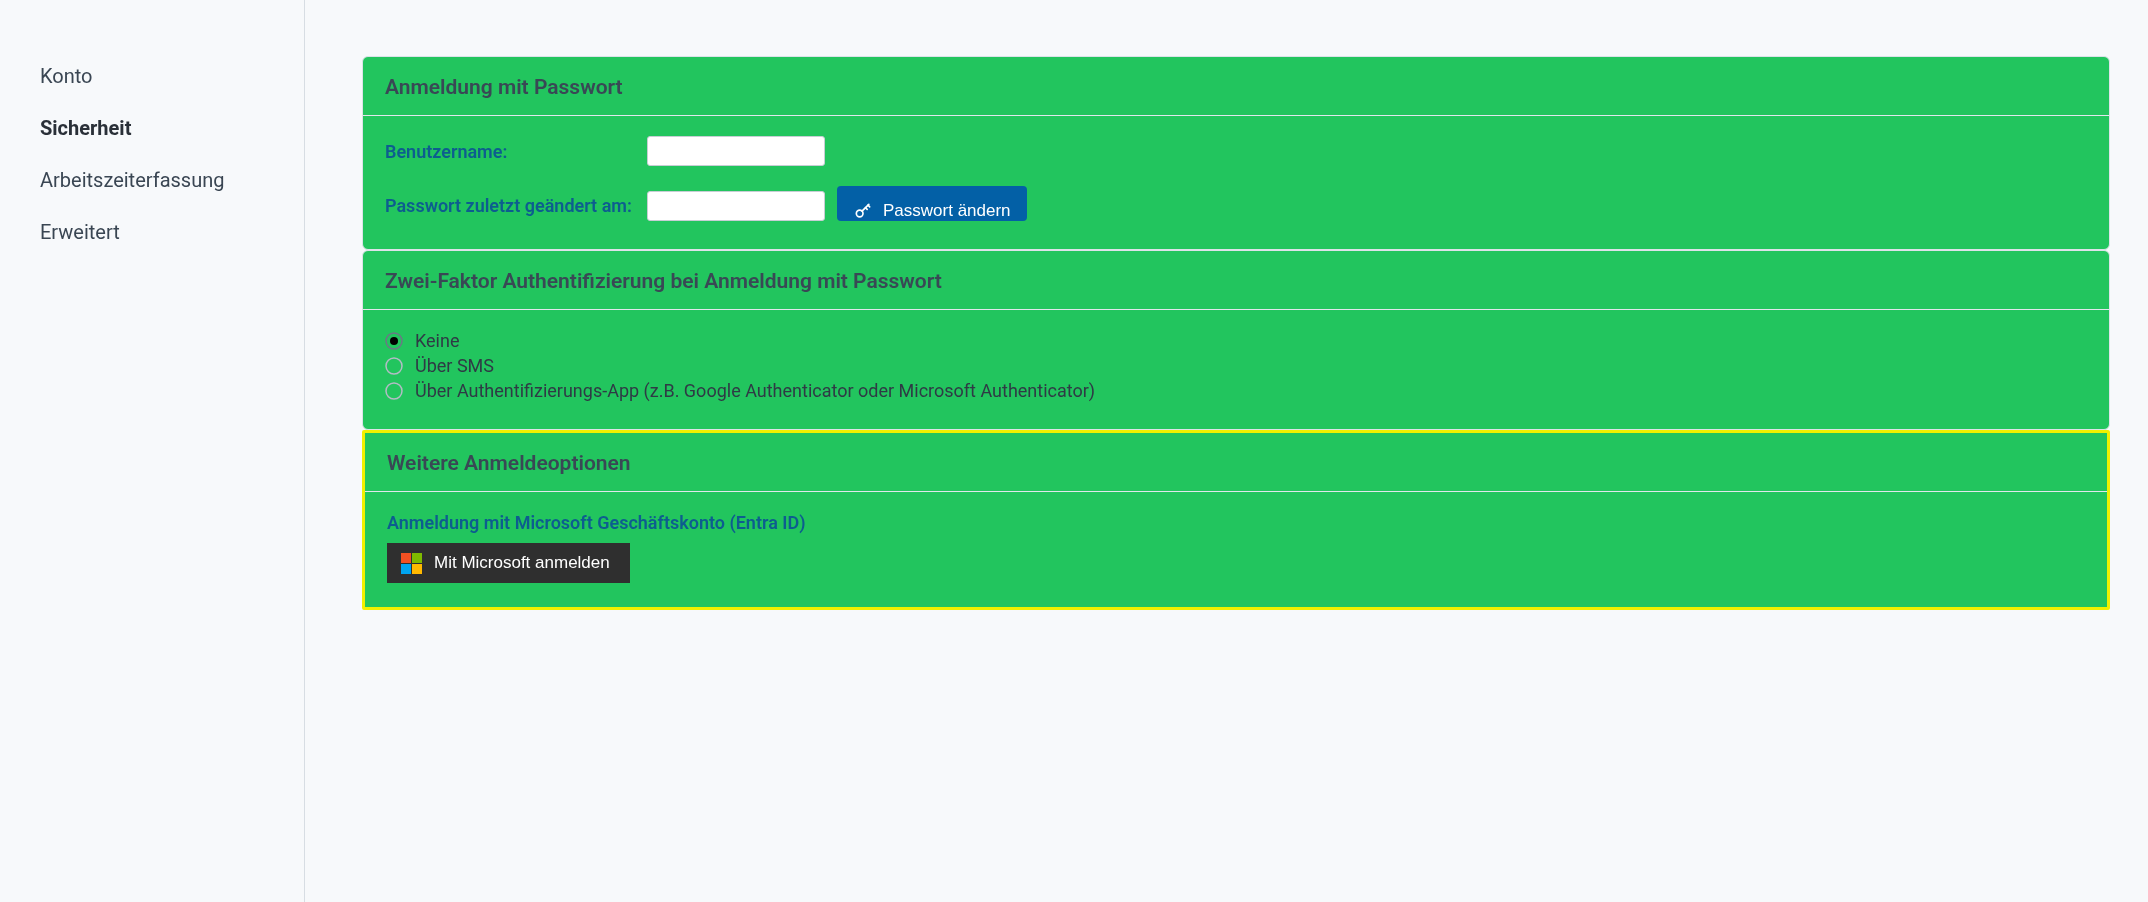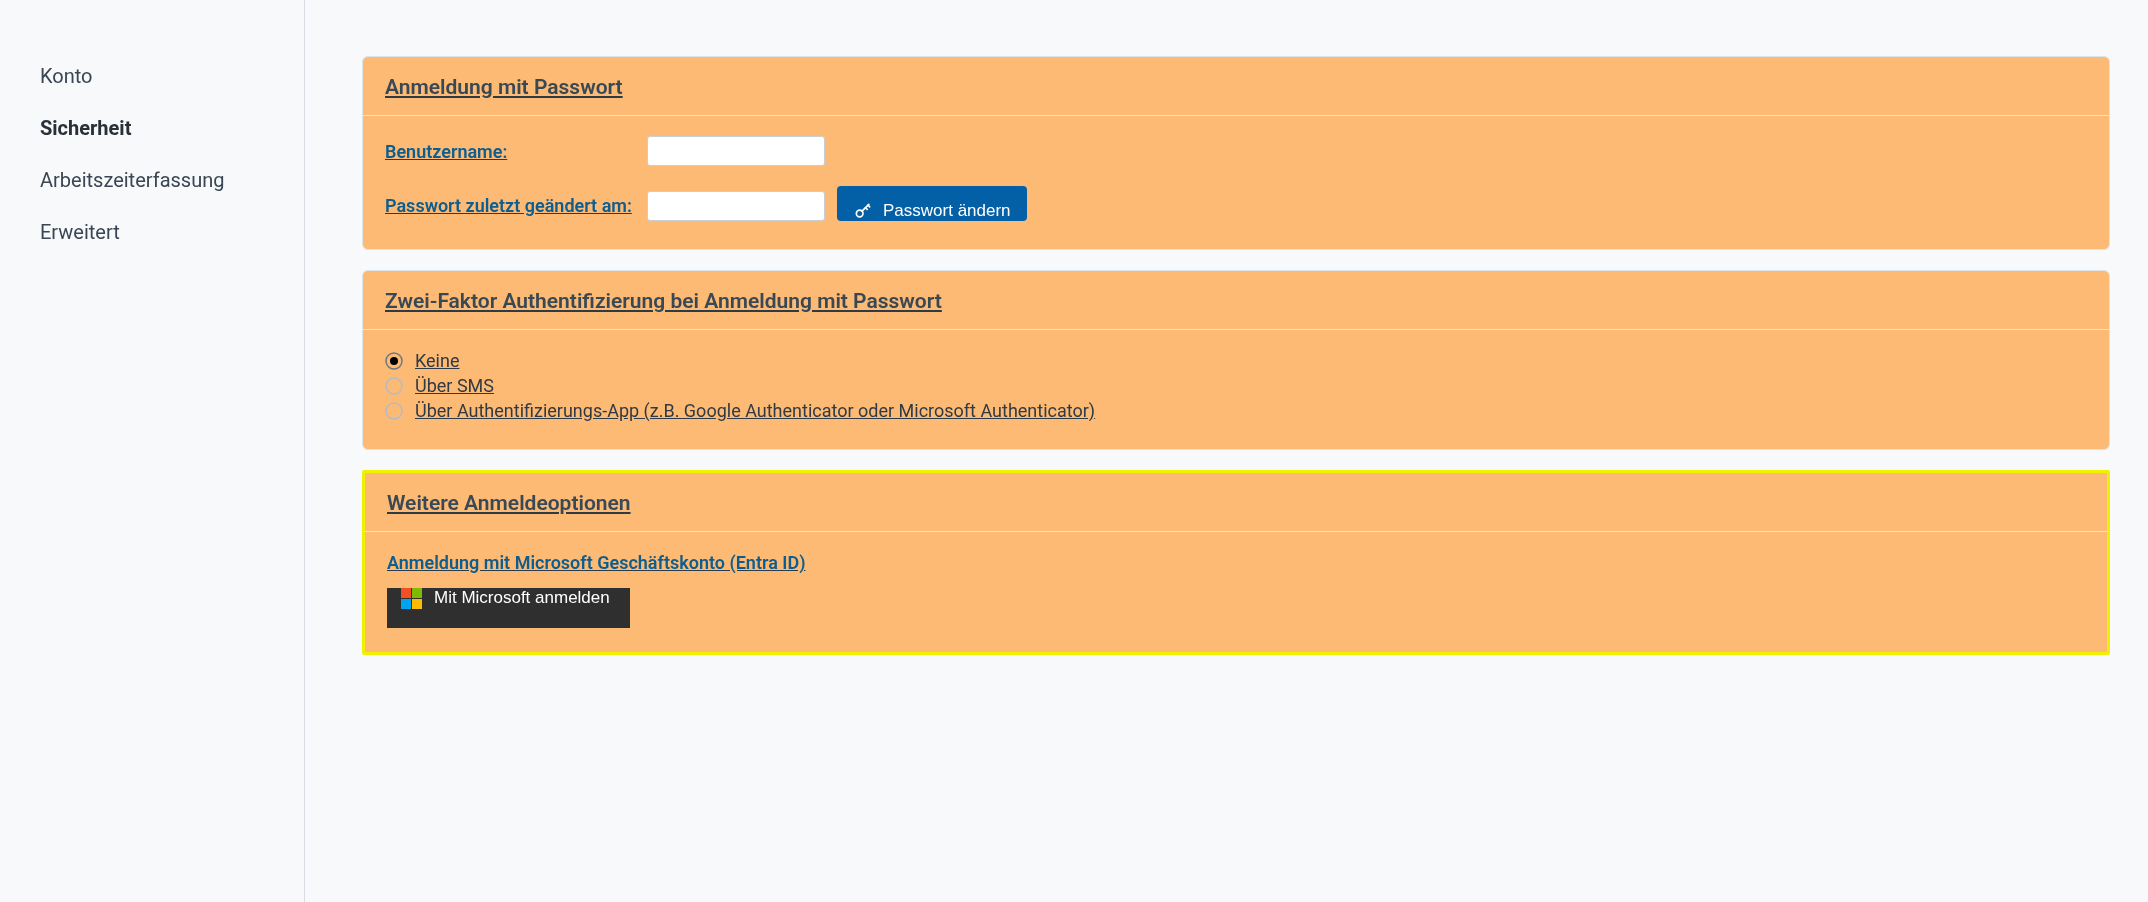--- a/index.html
+++ b/index.html
@@ -16,25 +16,23 @@
     padding: 14px 0;
     cursor: pointer;
     color: #3a4653;
   }
   .sidebar-item.active { font-weight: 700; color: #2a3038; }
   .main {
     flex: 1;
     padding: 56px 38px 40px 38px;
   }
   .panel {
-    background: #fdba74;
+    background: #22c55e;
     border: 1px solid #dce3e9;
     border-radius: 6px;
-    margin-bottom: 20px;
-    text-decoration: underline;
   }
   .panel.highlight {
     border: 3px solid #eff100;
     border-radius: 2px;
   }
   .panel-header {
     padding: 18px 22px 16px;
     border-bottom: 1px solid #e1e7ec;
   }
   .panel-title {
@@ -94,20 +92,21 @@
     flex-shrink: 0;
   }
   .sub-label {
     font-size: 18px;
     font-weight: 600;
     color: #0d5d8f;
     margin-bottom: 10px;
   }
   .ms-button {
     display: inline-flex;
+    align-items: center;
     gap: 12px;
     background: #2f2f2f;
     color: #fff;
     border: none;
     height: 40px;
     padding: 0 20px 0 14px;
     font-size: 17px;
     cursor: pointer;
   }
   .ms-logo {

